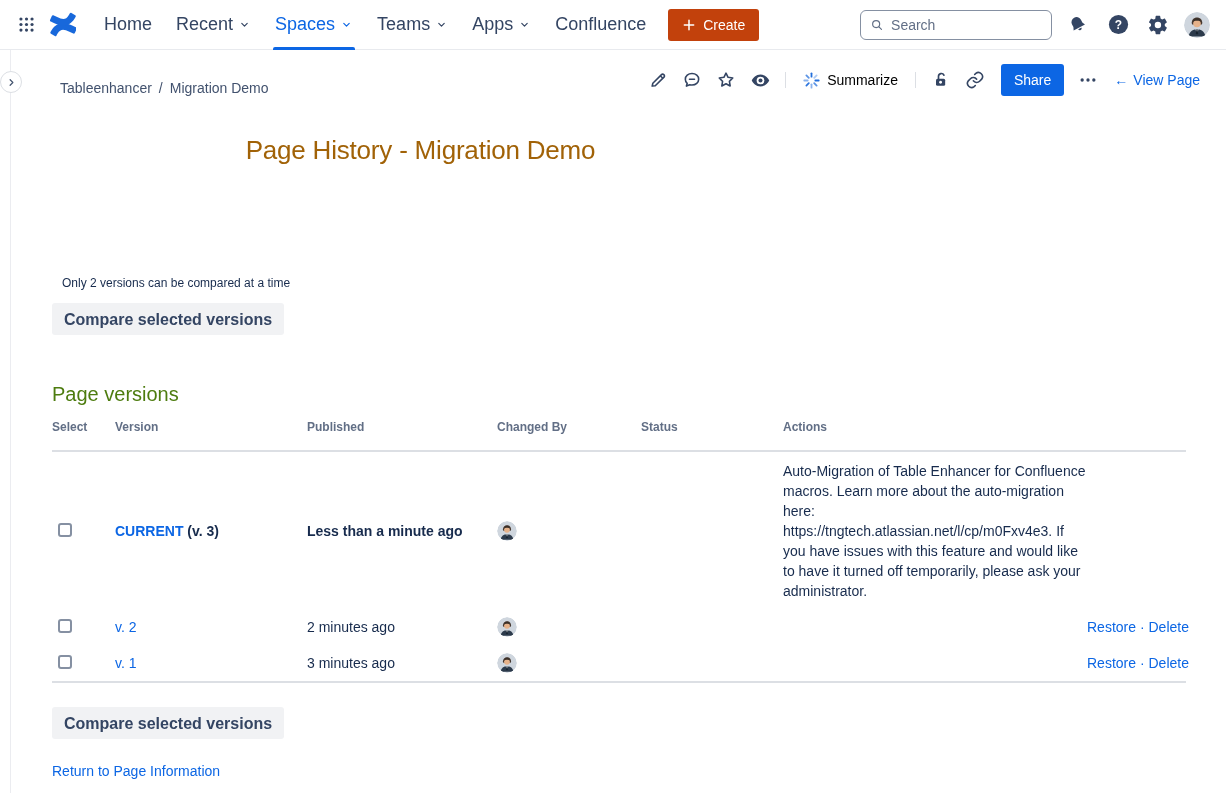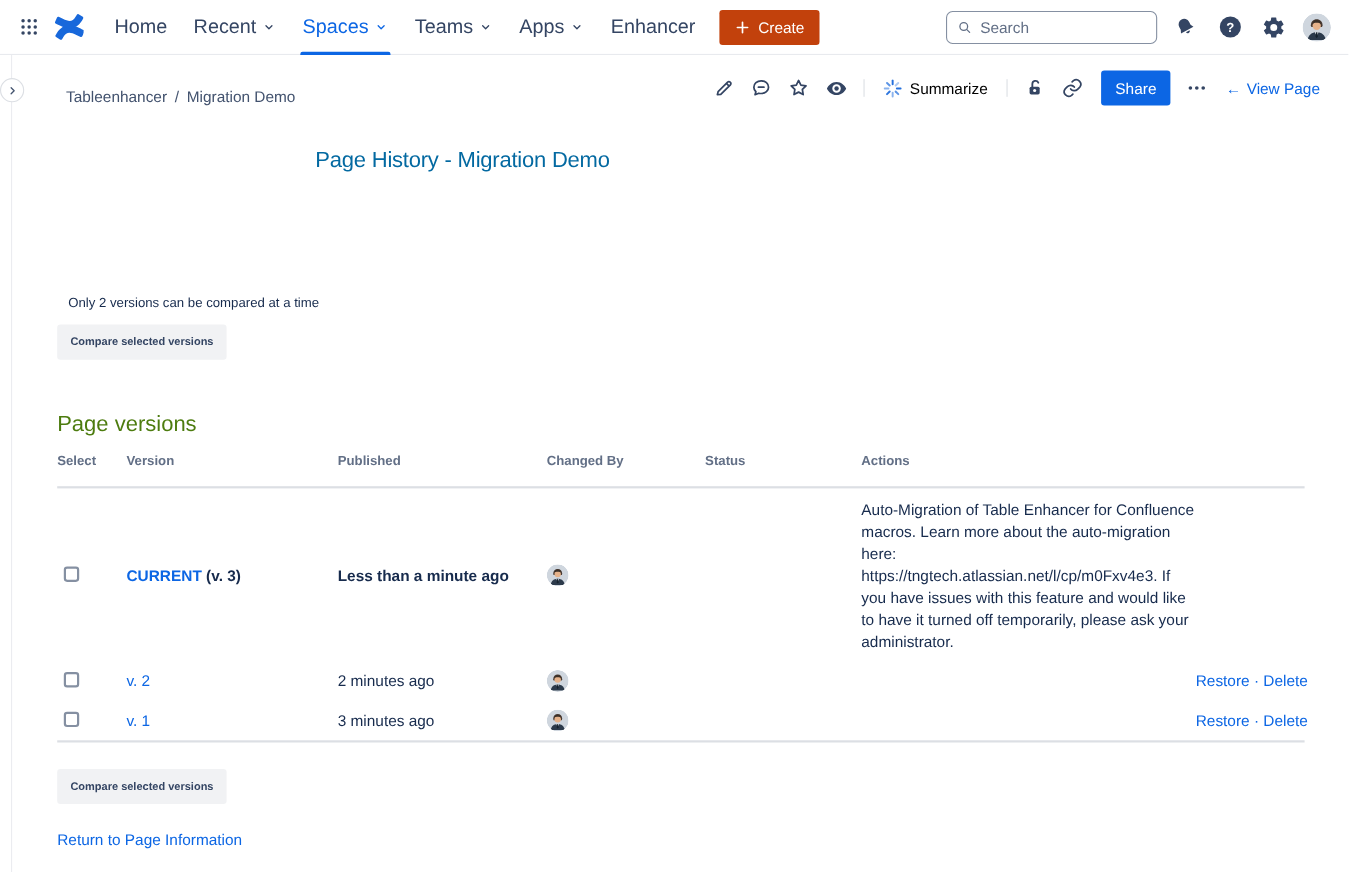--- a/index.html
+++ b/index.html
@@ -48,24 +48,24 @@
     background:none; border:none; border-radius:3px; font-size:14px; font-weight:500;
     color:#000000; cursor:pointer; }
   .share-btn { height:32px; padding:0 13px; background:#0C66E4; color:#fff; border:none;
     border-radius:3px; font-size:14px; font-weight:500; cursor:pointer; margin:0 6px 0 8px; }
   .viewpage-link { display:flex; align-items:center; gap:5px; font-size:14px; color:#0C66E4;
     margin-left:8px; cursor:pointer; }
 
   
   .main { padding-left:52px; }
   .title-wrap { width:737px; text-align:center; margin-top:39px; }
-  .page-title { font-size:20px; font-weight:500; color:#0369a1; letter-spacing:-.2px; }
+  .page-title { font-size:26px; font-weight:500; color:#a16207; letter-spacing:-.2px; }
   .compare-hint { margin-top:110px; margin-left:10px; font-size:12px; color:#172B4D; }
   .gray-btn { margin-top:13px; height:32px; padding:8px 12px; background:#F1F2F4; border:none;
-    border-radius:3px; font-size:10px; font-weight:700; color:#344563; cursor:pointer;
+    border-radius:3px; font-size:16px; font-weight:700; color:#344563; cursor:pointer;
     font-family:"Liberation Sans",sans-serif; display:block; }
   .versions-heading { margin-top:48px; font-size:20px; font-weight:500; color:#4d7c0f; }
 
   .vtable { width:1134px; margin-top:14px; font-size:14px; }
   .vhead, .vrow { display:grid; grid-template-columns:63px 192px 190px 144px 142px 304px 99px; }
   .vhead { padding-bottom:16px; border-bottom:2px solid #DCDFE4; color:#626F86;
     font-size:12px; font-weight:700; }
   .vbody { border-bottom:2px solid #DCDFE4; }
   .vrow { align-items:center; min-height:36px; }
   .vrow.current { padding:9px 0 8px; }
@@ -136,21 +136,21 @@
   </button>
 
   <button class="nav-item">
     <span>Apps</span>
     <svg width="13" height="13" viewBox="0 0 24 24" fill="none">
       <path d="M7 10l5 5 5-5" stroke="currentColor" stroke-width="2.2" stroke-linecap="round" stroke-linejoin="round"></path>
     </svg>
   </button>
 
   <button class="nav-item">
-    <span>Enhancer</span>
+    <span>Confluence</span>
 
   </button>
 </nav>
 
   <button class="create-btn">
     <svg width="14" height="14" viewBox="0 0 24 24">
       <path d="M12 4v16M4 12h16" stroke="#fff" stroke-width="2.6" stroke-linecap="round"></path>
     </svg>
     <span>Create</span>
   </button>

